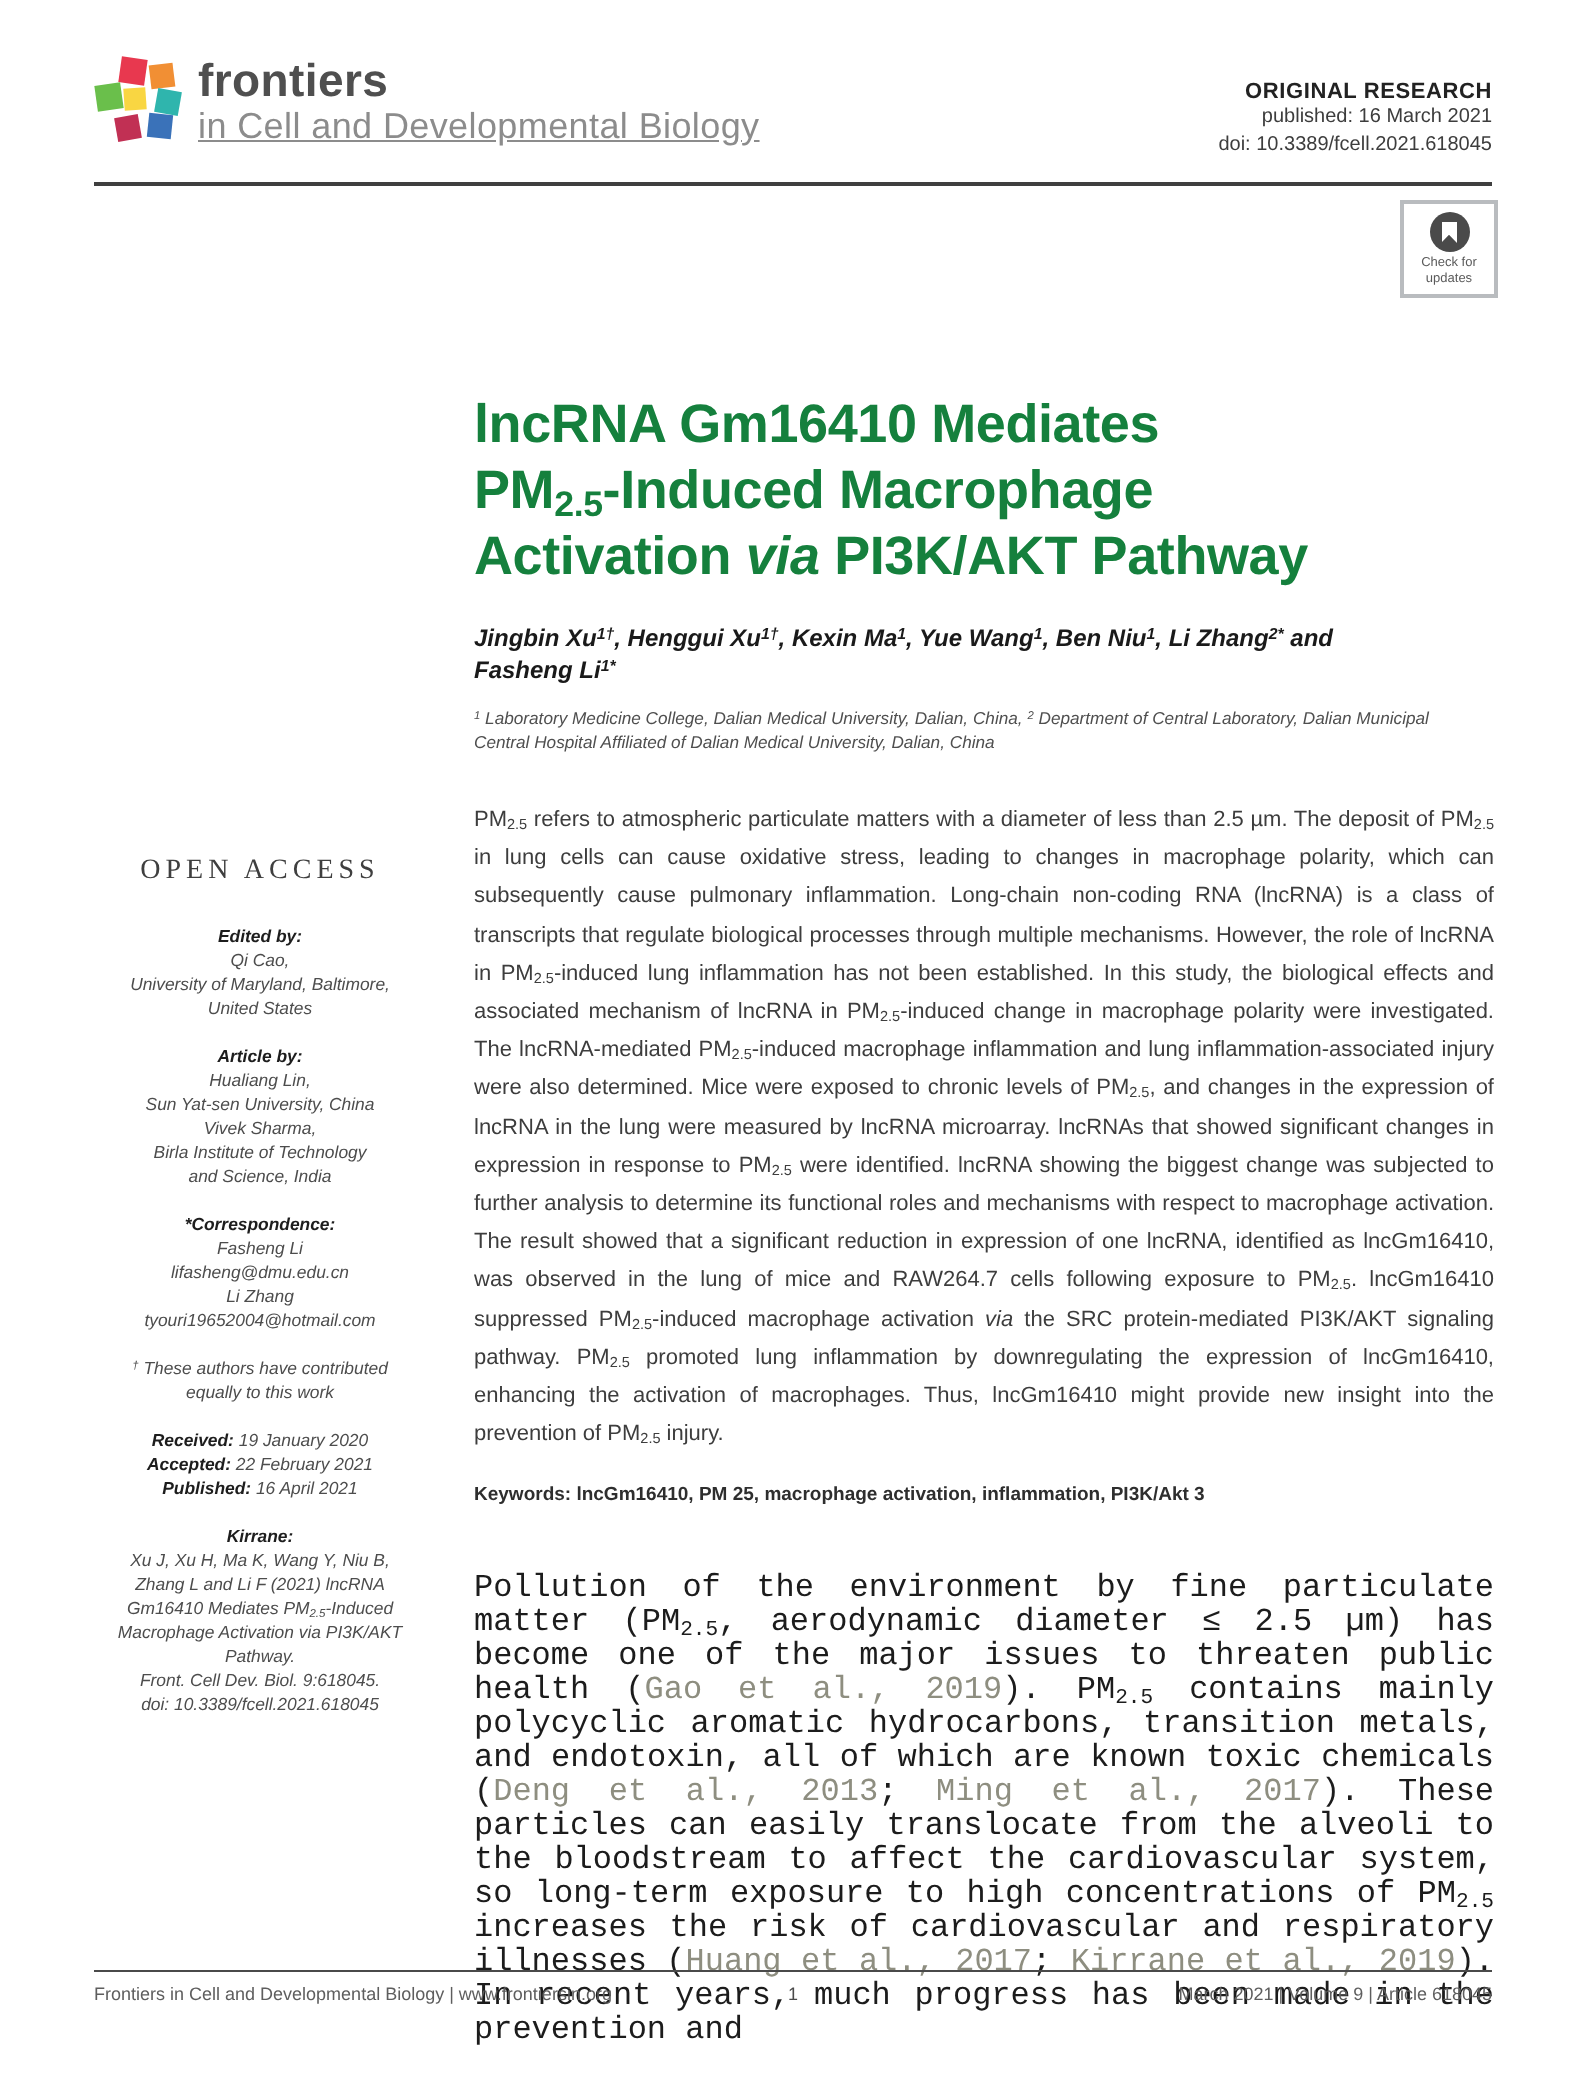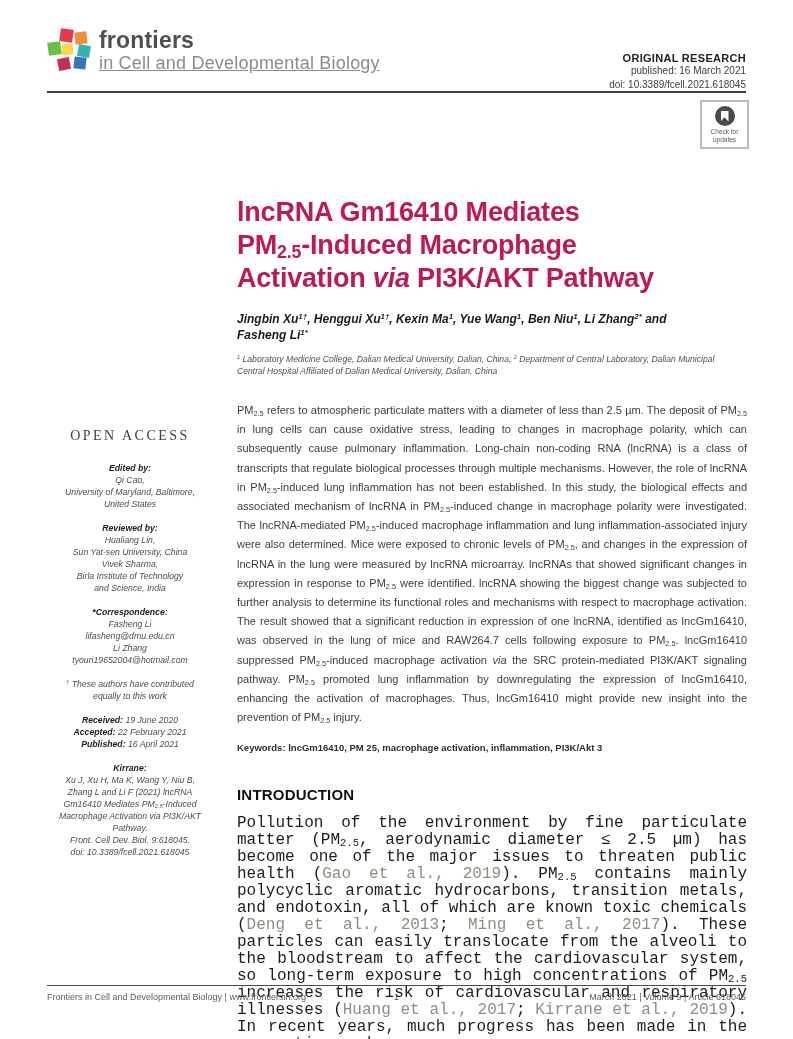--- a/index.html
+++ b/index.html
@@ -19,21 +19,21 @@
   .c2 { width:12px; height:12px; background:#f18f34; left:28px; top:4px;  transform:rotate(-7deg); }
   .c3 { width:13px; height:13px; background:#6abf4b; left:1px;  top:14px; transform:rotate(-8deg); }
   .c4 { width:12px; height:12px; background:#2fb5ad; left:31px; top:17px; transform:rotate(10deg); }
   .c5 { width:11px; height:11px; background:#f9d642; left:15px; top:16px; transform:rotate(-4deg); }
   .c6 { width:12px; height:12px; background:#3a72b9; left:27px; top:29px; transform:rotate(6deg); }
   .c7 { width:12px; height:12px; background:#c13054; left:11px; top:30px; transform:rotate(-10deg); }
   .logo-text { margin-left:4px; }
   .brand { font-size:23px; font-weight:bold; color:#4f4f4f; line-height:24px; letter-spacing:0.2px; }
   .journal { font-size:18px; color:#8c8c8c; line-height:22px; letter-spacing:0.2px;text-decoration:underline; }
 
-  .head-right { position:absolute; right:47px; top:52px; text-align:right; }
+  .head-right { position:absolute; right:47px; top:40px; text-align:right; }
   .art-type { font-size:11px; font-weight:bold; color:#222; letter-spacing:0.3px; }
   .head-meta { font-size:10px; color:#3d3d3d; line-height:13.5px; }
 
   .header-rule { position:absolute; left:47px; right:47px; top:91px; height:2px; background:#3f3f3f; }
 
   
   .badge { position:absolute; right:44px; top:100px; width:49px; height:49px;
     border:2px solid #b9bcbf; background:#fff; display:flex; flex-direction:column;
     align-items:center; justify-content:flex-start; padding-top:4px; cursor:pointer; }
   .badge-circle { width:20px; height:20px; border-radius:50%; background:#4a4a4a;
@@ -46,21 +46,21 @@
   .sidebar { position:absolute; left:47px; top:430px; width:166px; text-align:center;
     font-style:italic; font-size:8.7px; line-height:12px; color:#4d4d4d; }
   .open-access { font-family:"Liberation Serif", serif; font-style:normal; font-size:14px;
     letter-spacing:2.5px; color:#3f3f3f; margin-bottom:20px; }
   .sb-block { margin-bottom:12px; }
   .sb-label { font-weight:bold; color:#1d1d1d; }
   .sb-dates div { line-height:12px; }
 
   
   .main { position:absolute; left:237px; top:196px; width:510px; }
-  .title { font-size:27px; font-weight:bold; line-height:33px; color:#be185d;
+  .title { font-size:27px; font-weight:bold; line-height:33px; color:#15803d;
     letter-spacing:-0.2px; margin-bottom:16px; }
   .authors { font-size:12px; font-weight:bold; font-style:italic; line-height:16px;
     color:#1a1a1a; margin-bottom:10px; }
   .affil { font-size:8.6px; font-style:italic; color:#4f4f4f; line-height:12px; margin-bottom:24px; }
   .abstract { font-size:11px; line-height:19.2px; color:#3d3d3d; text-align:justify; margin-bottom:15px; }
   .keywords { font-size:9.5px; font-weight:bold; color:#2e2e2e; margin-bottom:33px; }
   .sect-head { font-size:15px; font-weight:bold; color:#111; letter-spacing:0.2px; margin-bottom:12px; }
   .bodytext { font-family:Liberation Mono, monospace; font-size:16px; line-height:17px;
     color:#1c1c1c; text-align:justify; }
   .bodytext .cite { color:#8e8e80; }
@@ -108,51 +108,50 @@
 
 <div class="sidebar">
   <div class="open-access">OPEN ACCESS</div>
 
   <div class="sb-block">
     <div class="sb-label">Edited by:</div>
     <div>Qi Cao,<br>University of Maryland, Baltimore,<br>United States</div>
   </div>
 
   <div class="sb-block">
-    <div class="sb-label">Reviewed by:</div>
+    <div class="sb-label">Article by:</div>
     <div>Hualiang Lin,<br>Sun Yat-sen University, China<br>Vivek Sharma,<br>Birla Institute of Technology<br>and Science, India</div>
   </div>
 
   <div class="sb-block">
     <div class="sb-label">*Correspondence:</div>
     <div>Fasheng Li<br>lifasheng@dmu.edu.cn<br>Li Zhang<br>tyouri19652004@hotmail.com</div>
   </div>
 
   <div class="sb-block"><sup>†</sup> These authors have contributed<br>equally to this work</div>
 
 
   <div class="sb-block sb-dates">
-    <div><span class="sb-label">Received:</span><span> 19 June 2020</span></div>
+    <div><span class="sb-label">Received:</span><span> 19 January 2020</span></div>
     <div><span class="sb-label">Accepted:</span><span> 22 February 2021</span></div>
     <div><span class="sb-label">Published:</span><span> 16 April 2021</span></div>
   </div>
 
   <div class="sb-block">
     <div class="sb-label">Kirrane:</div>
     <div>Xu J, Xu H, Ma K, Wang Y, Niu B,<br>Zhang L and Li F (2021) lncRNA<br>Gm16410 Mediates PM<sub>2.5</sub>-Induced<br>Macrophage Activation via PI3K/AKT<br>Pathway.<br>Front. Cell Dev. Biol. 9:618045.<br>doi: 10.3389/fcell.2021.618045</div>
   </div>
 </div>
 
 <div class="main">
   <h1 class="title">lncRNA Gm16410 Mediates<br>PM<sub>2.5</sub>-Induced Macrophage<br>Activation <i>via</i> PI3K/AKT Pathway</h1>
   <div class="authors">Jingbin Xu<sup>1†</sup>, Henggui Xu<sup>1†</sup>, Kexin Ma<sup>1</sup>, Yue Wang<sup>1</sup>, Ben Niu<sup>1</sup>, Li Zhang<sup>2*</sup> and<br>Fasheng Li<sup>1*</sup></div>
   <div class="affil"><sup>1</sup> Laboratory Medicine College, Dalian Medical University, Dalian, China, <sup>2</sup> Department of Central Laboratory, Dalian Municipal<br>Central Hospital Affiliated of Dalian Medical University, Dalian, China</div>
   <p class="abstract">PM<sub>2.5</sub> refers to atmospheric particulate matters with a diameter of less than 2.5 µm. The deposit of PM<sub>2.5</sub> in lung cells can cause oxidative stress, leading to changes in macrophage polarity, which can subsequently cause pulmonary inflammation. Long-chain non-coding RNA (lncRNA) is a class of transcripts that regulate biological processes through multiple mechanisms. However, the role of lncRNA in PM<sub>2.5</sub>-induced lung inflammation has not been established. In this study, the biological effects and associated mechanism of lncRNA in PM<sub>2.5</sub>-induced change in macrophage polarity were investigated. The lncRNA-mediated PM<sub>2.5</sub>-induced macrophage inflammation and lung inflammation-associated injury were also determined. Mice were exposed to chronic levels of PM<sub>2.5</sub>, and changes in the expression of lncRNA in the lung were measured by lncRNA microarray. lncRNAs that showed significant changes in expression in response to PM<sub>2.5</sub> were identified. lncRNA showing the biggest change was subjected to further analysis to determine its functional roles and mechanisms with respect to macrophage activation. The result showed that a significant reduction in expression of one lncRNA, identified as lncGm16410, was observed in the lung of mice and RAW264.7 cells following exposure to PM<sub>2.5</sub>. lncGm16410 suppressed PM<sub>2.5</sub>-induced macrophage activation <i>via</i> the SRC protein-mediated PI3K/AKT signaling pathway. PM<sub>2.5</sub> promoted lung inflammation by downregulating the expression of lncGm16410, enhancing the activation of macrophages. Thus, lncGm16410 might provide new insight into the prevention of PM<sub>2.5</sub> injury.</p>
   <div class="keywords">Keywords: lncGm16410, PM 25, macrophage activation, inflammation, PI3K/Akt 3</div>
-  <h2 class="sect-head">INTRODUCTION</h2>
   <p class="bodytext">Pollution of the environment by fine particulate matter (PM<sub>2.5</sub>, aerodynamic diameter ≤ 2.5 µm) has become one of the major issues to threaten public health (<span class="cite">Gao et al., 2019</span>). PM<sub>2.5</sub> contains mainly polycyclic aromatic hydrocarbons, transition metals, and endotoxin, all of which are known toxic chemicals (<span class="cite">Deng et al., 2013</span>; <span class="cite">Ming et al., 2017</span>). These particles can easily translocate from the alveoli to the bloodstream to affect the cardiovascular system, so long-term exposure to high concentrations of PM<sub>2.5</sub> increases the risk of cardiovascular and respiratory illnesses (<span class="cite">Huang et al., 2017</span>; <span class="cite">Kirrane et al., 2019</span>). In recent years, much progress has been made in the prevention and</p>
 </div>
 
 <div class="footer-rule"></div>
 <div class="footer">
   <span class="f-left">Frontiers in Cell and Developmental Biology | www.frontiersin.org</span>
   <span class="f-page">1</span>
   <span class="f-right">March 2021 | Volume 9 | Article 618045</span>
 </div>
 

